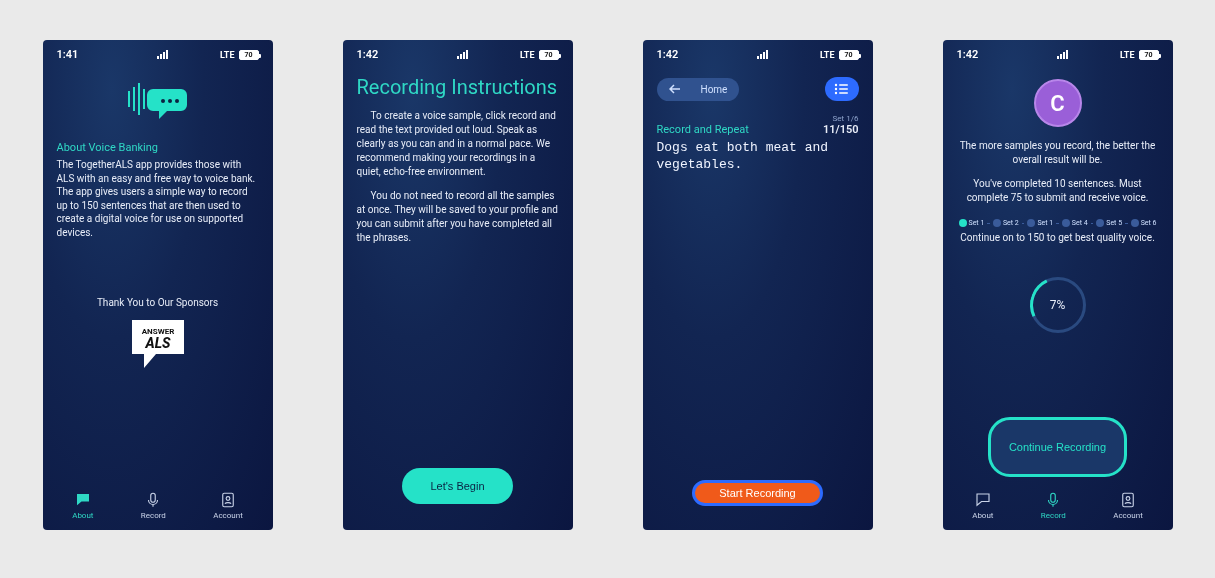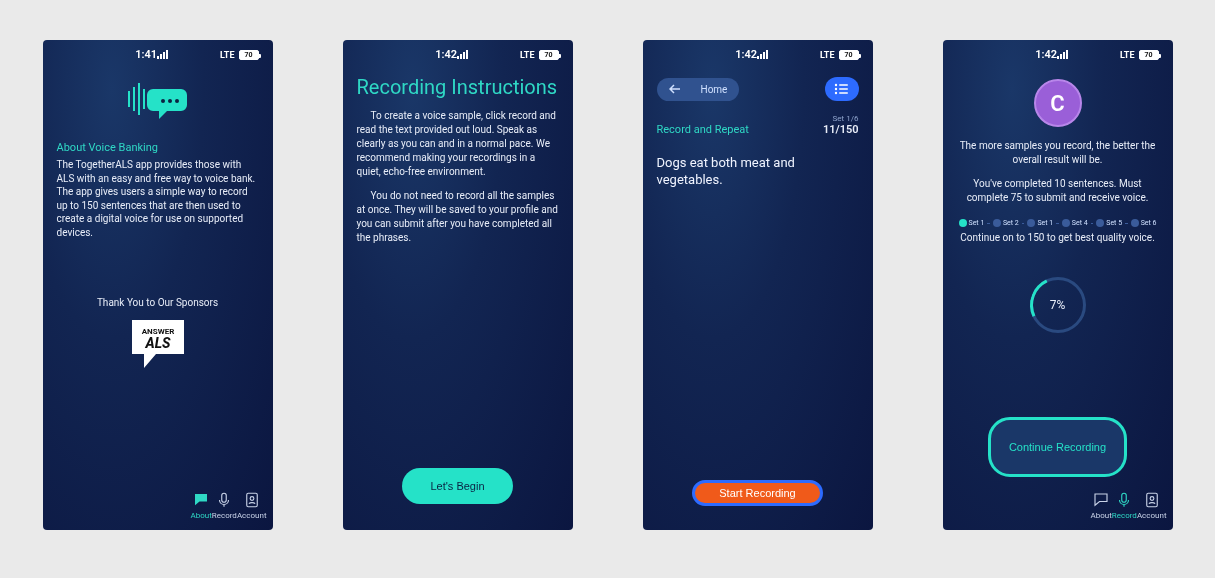--- a/index.html
+++ b/index.html
@@ -16,21 +16,20 @@
   .phone {
     width: 230px;
     height: 490px;
     background: radial-gradient(ellipse at 30% 10%, #1a3768 0%, #122552 40%, #0b1640 100%);
     border-radius: 4px;
     position: relative;
     color: #fff;
     overflow: hidden;
     display: flex;
     flex-direction: column;
-    align-items: flex-end;
   }
   .status-bar {
     display: flex;
     justify-content: space-between;
     align-items: center;
     padding: 8px 14px 4px;
     font-size: 11px;
     font-weight: 600;
   }
   .status-right { display: flex; align-items: center; gap: 4px; }
@@ -82,21 +81,21 @@
     display:flex; align-items:center; gap:20px; font-size:10px; color:#cfe0ff; cursor:pointer;
   }
   .list-btn {
     background:#2d6bff; width:34px; height:24px; border-radius:12px;
     display:flex; align-items:center; justify-content:center; cursor:pointer;
   }
   .set-meta { text-align:right; font-size:8px; color:#8ea3cc; line-height:1.1; }
   .set-count { font-size:11px; color:#e8edf8; font-weight:600; }
   .rr-row { display:flex; justify-content:space-between; align-items:flex-end; }
   .rr-label { color:#2fd8c5; font-size:11px; }
-  .sentence { font-size:13px; color:#f0f4ff; margin-top:19px; line-height:1.3; }
+  .sentence { font-size:13px; color:#f0f4ff; margin-top:4px; line-height:1.3;font-family:Liberation Mono, monospace; }
   .btn-orange {
     background:#f05a1a; color:#fff; border:3px solid #2d6bff;
     padding:4px 24px; border-radius:26px; font-size:11px;
     align-self:center; cursor:pointer; margin-bottom:24px;margin-top:40px;
   }
 
   
   .avatar {
     width:48px; height:48px; border-radius:50%;
     background:#9a5fd8; display:flex; align-items:center; justify-content:center;

